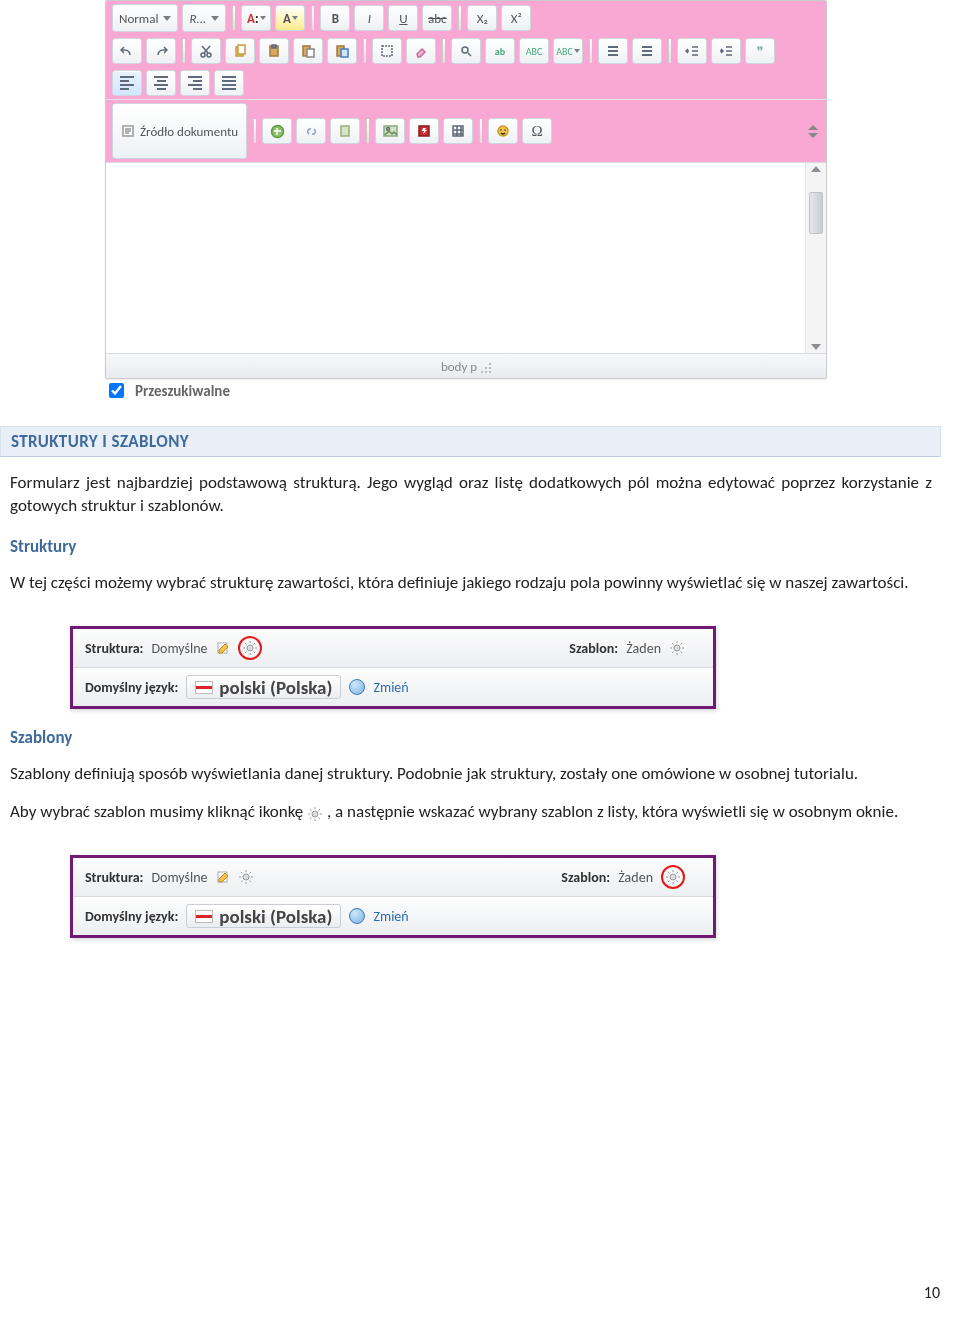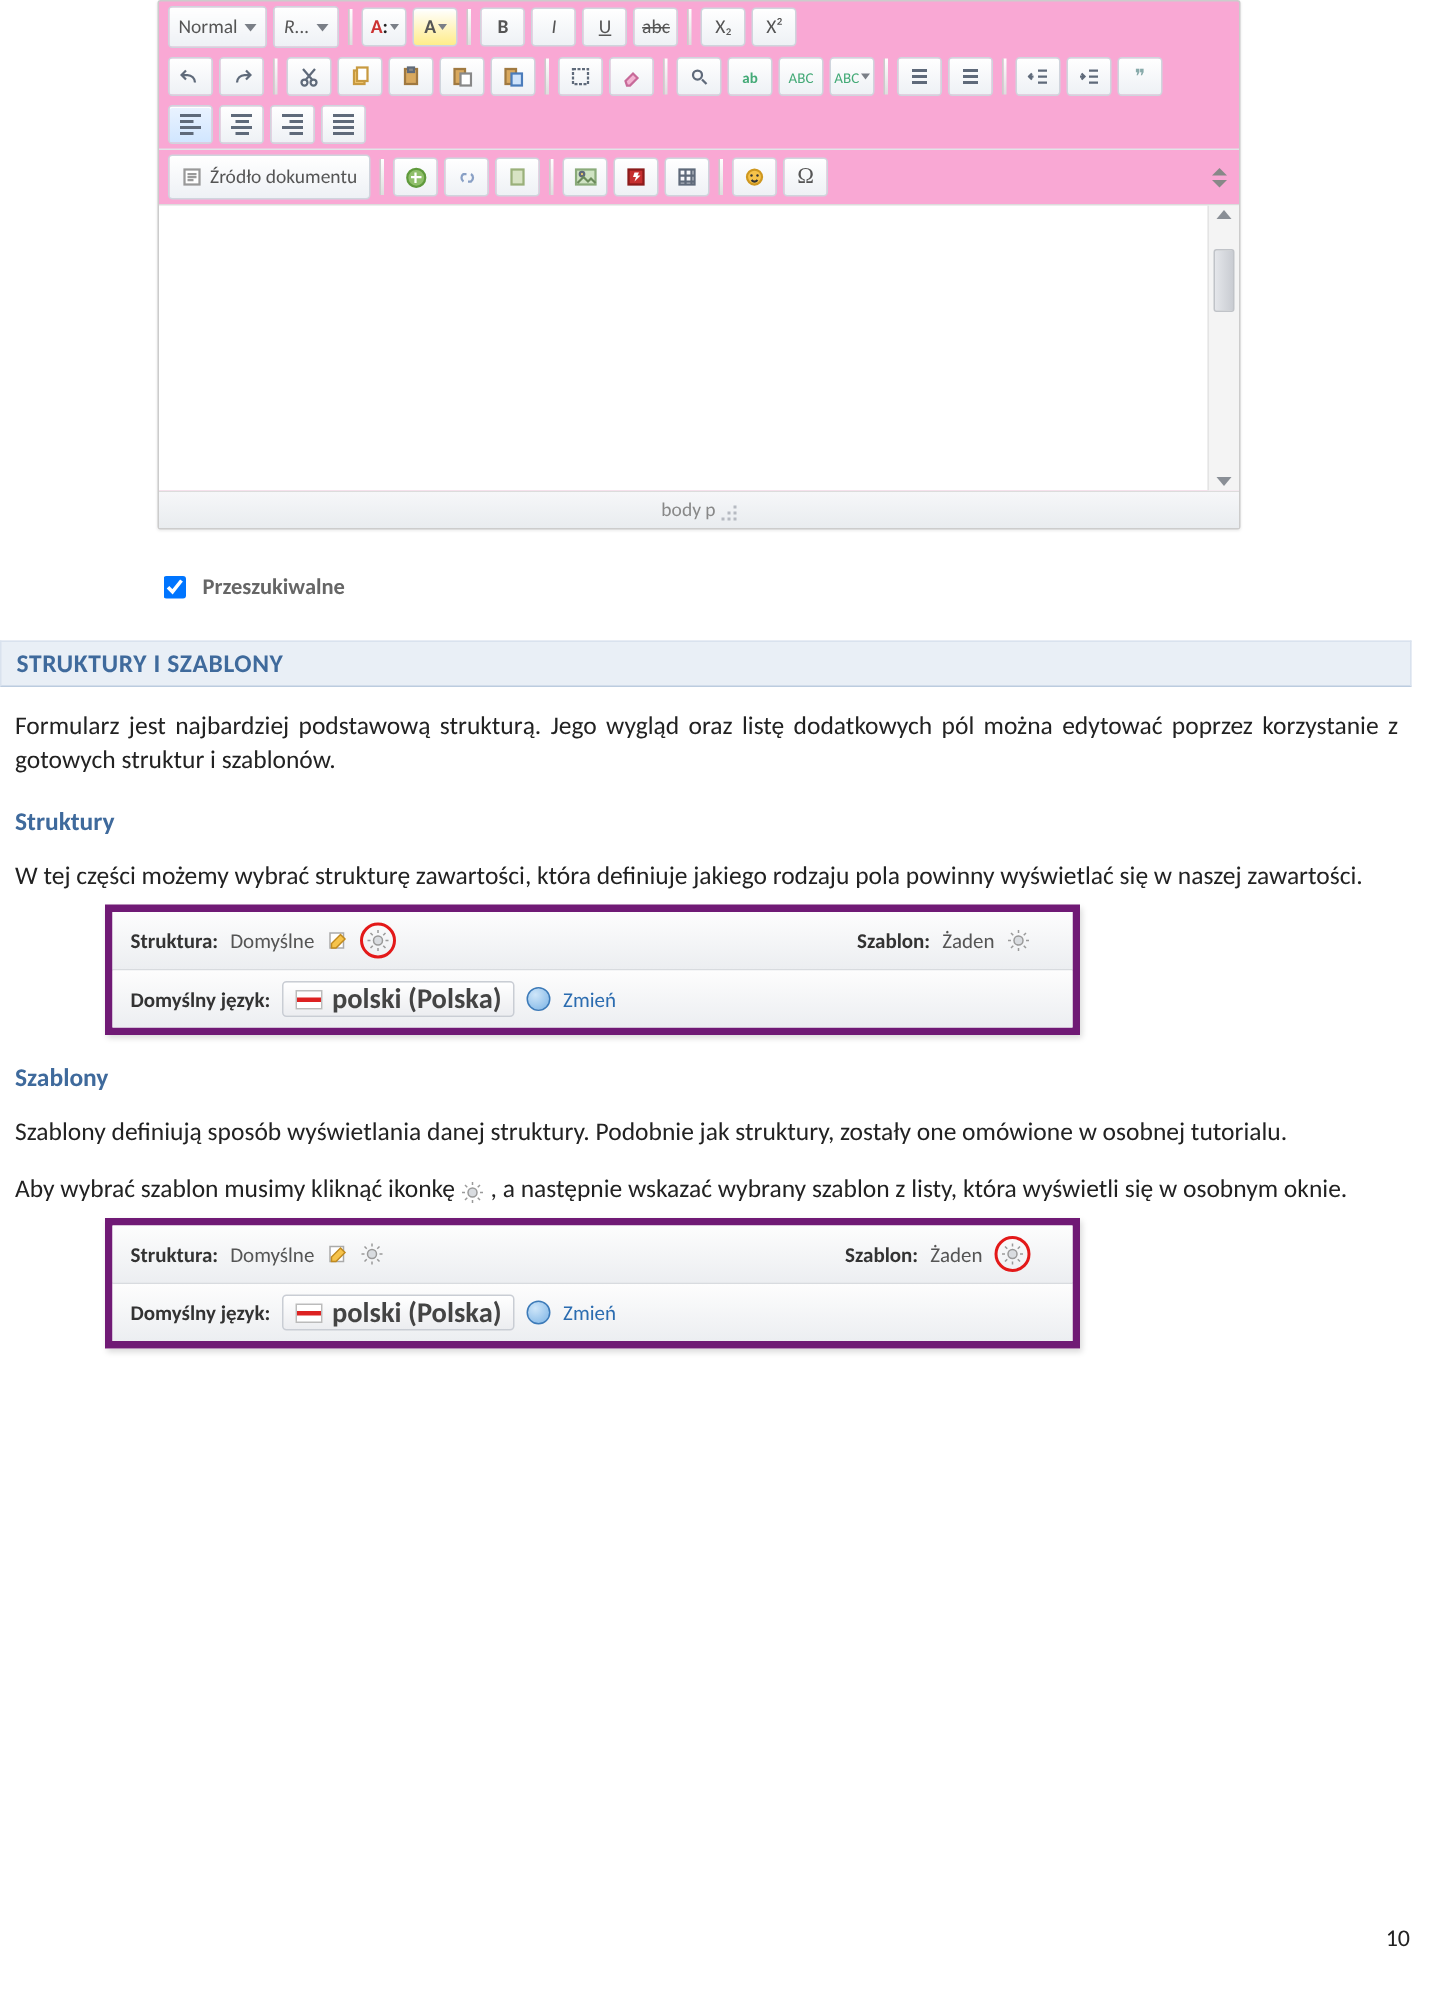--- a/index.html
+++ b/index.html
@@ -5,37 +5,37 @@
   body{margin:0;background:#fff;font-family:Calibri,Arial,sans-serif;color:#222;font-size:17px}
   .page{width:960px;margin:0 auto;padding:0 18px 40px 0;box-sizing:border-box;position:relative;min-height:1326px}
   .editor-wrap{margin-left:105px;width:720px;border:1px solid #ccc;background:#f9a8d4;box-shadow:0 1px 2px rgba(0,0,0,.08);border-radius:2px}
   .tbrow{display:flex;align-items:center;gap:4px;padding:3px 6px}
   .sep{width:2px;height:24px;background:linear-gradient(#fff,#ddd);border-left:1px solid #ccc;margin:0 2px}
   .btn{display:inline-flex;align-items:center;justify-content:center;min-width:24px;height:24px;border:1px solid #cfd5dd;border-radius:3px;background:linear-gradient(#fff,#eef1f5);box-shadow:inset 0 1px #fff;cursor:default;color:#555;font-size:13px;padding:0 2px}
   .btn svg{stroke:#5f6a7a;fill:none;stroke-width:1.5}
   .sel{height:26px;border:1px solid #cfd5dd;border-radius:3px;background:linear-gradient(#fff,#eef1f5);box-shadow:inset 0 1px #fff;display:inline-flex;align-items:center;padding:0 6px;font-size:13px;color:#555;gap:5px}
   .sel .caret{width:0;height:0;border-left:4px solid transparent;border-right:4px solid transparent;border-top:5px solid #7a7f87}
   .btn .carets{width:0;height:0;border-left:3px solid transparent;border-right:3px solid transparent;border-top:4px solid #7a7f87;margin-left:1px}
-  .source-btn{padding:1px 8px;gap:5px;height:26px}
+  .source-btn{padding:14px 8px;gap:5px;height:26px}
   .textarea{background:#fff;height:190px;position:relative;border-top:1px solid #dcdcdc}
   .scrollcol{position:absolute;right:0;top:0;bottom:0;width:20px;background:#f4f4f4;border-left:1px solid #e4e4e4;display:flex;flex-direction:column;align-items:center;justify-content:space-between;padding:3px 0}
   .arrow-up,.arrow-down{width:0;height:0;border-left:5px solid transparent;border-right:5px solid transparent}
   .arrow-up{border-bottom:6px solid #8a8f96}
   .arrow-down{border-top:6px solid #8a8f96}
   .scroll-thumb{width:12px;height:40px;background:linear-gradient(90deg,#e4e6ea,#c9ccd2);border:1px solid #c0c3c8;border-radius:2px;margin-top:20px}
   .statusbar{display:flex;align-items:center;justify-content:center;height:24px;padding:0 6px;background:linear-gradient(#f6f7f9,#e9ecef);border-top:1px solid #dcdcdc;font-size:13px;color:#888}
   .resize{width:14px;height:14px;position:relative}
   .resize::before,.resize::after{content:"";position:absolute;background:#b6bac1}
   .resize::before{width:2px;height:2px;right:0;bottom:0;box-shadow:-4px 0 #b6bac1,-8px 0 #b6bac1,0 -4px #b6bac1,-4px -4px #b6bac1,0 -8px #b6bac1}
-  .searchable{margin-left:105px;display:flex;align-items:center;gap:8px;margin-top:28px;color:#666;font-weight:bold;font-size:15px}
+  .searchable{margin-left:105px;display:flex;align-items:center;gap:8px;margin-top:1px;color:#666;font-weight:bold;font-size:15px}
   .searchable input{width:15px;height:15px}
   .section-head{margin:25px 1px 0 0;padding:4px 10px;background:#e9eff6;border:1px solid #d9e2ee;border-bottom:1px solid #bcccdf;color:#3f6a9c;font-weight:bold;letter-spacing:.4px;font-size:17px}
   p.body{margin:14px 10px 0 10px;text-align:justify;line-height:1.38}
   .subhead{color:#3f6a9c;font-weight:bold;margin:18px 10px 0 10px}
-  .panel-img{margin:8px auto 0 70px;width:640px;border:5px solid #701a75;box-shadow:1px 2px 4px rgba(0,0,0,.15)}
+  .panel-img{margin:32px auto 0 70px;width:640px;border:3px solid #701a75;box-shadow:1px 2px 4px rgba(0,0,0,.15)}
   .panel-row{display:flex;align-items:center;gap:8px;padding:7px 12px;background:linear-gradient(#fdfdfd,#eceef1);border-bottom:1px solid #d8dbdf;color:#555;font-size:14px}
   .panel-row:last-child{border-bottom:none}
   .panel-row b{color:#333}
   .badge{display:inline-flex;align-items:center;gap:6px;height:22px;padding:0 8px;border:1px solid #c9cdd4;border-radius:3px;background:linear-gradient(#fff,#ecedf0);font-weight:bold;font-size:19px;color:#444}
   .flag{width:16px;height:11px;background:#fff;border:1px solid #bbb;position:relative}
   .flag::before,.flag::after{content:"";position:absolute;left:0;right:0;height:3px}
   .flag::before{top:4px;background:#d22}
   .link{color:#2b6cb0}
   .globe{width:14px;height:14px;border-radius:50%;border:1px solid #3c7ab8;background:radial-gradient(circle at 35% 30%,#cfe6f9,#7bb3e5)}
   .gear{width:16px;height:16px;display:inline-block;color:#9aa1a9}

